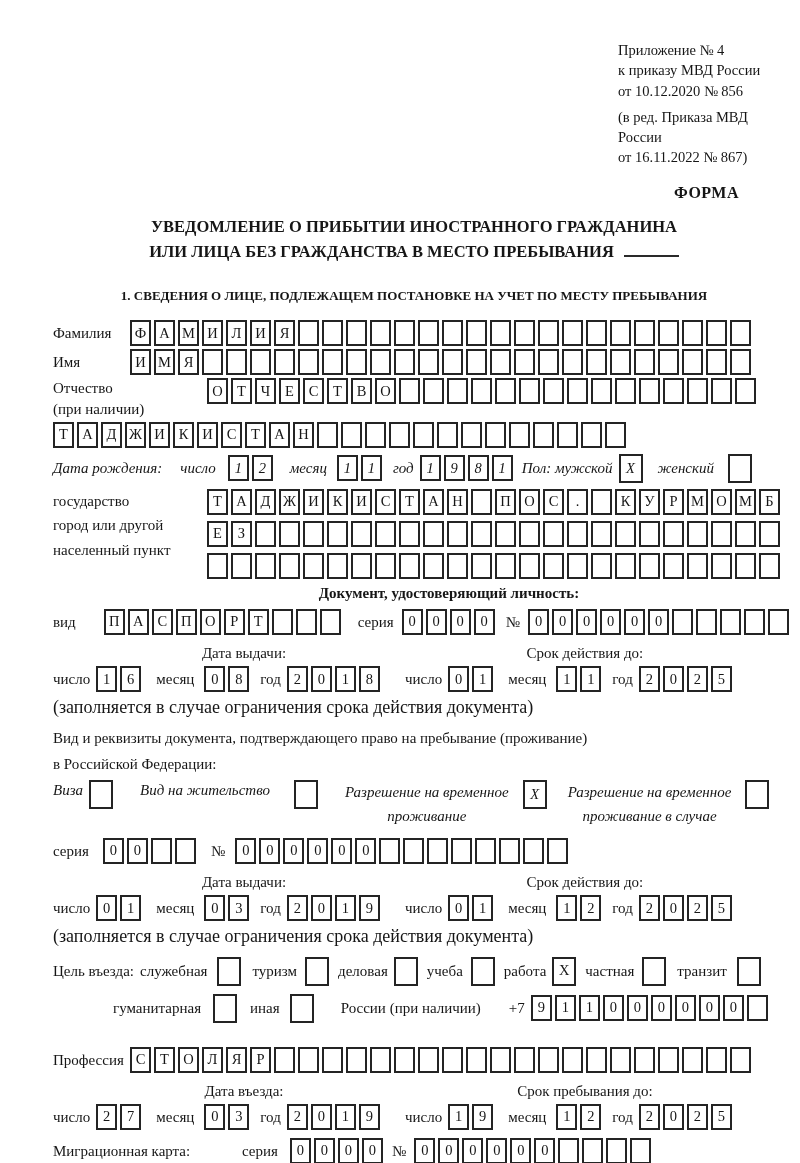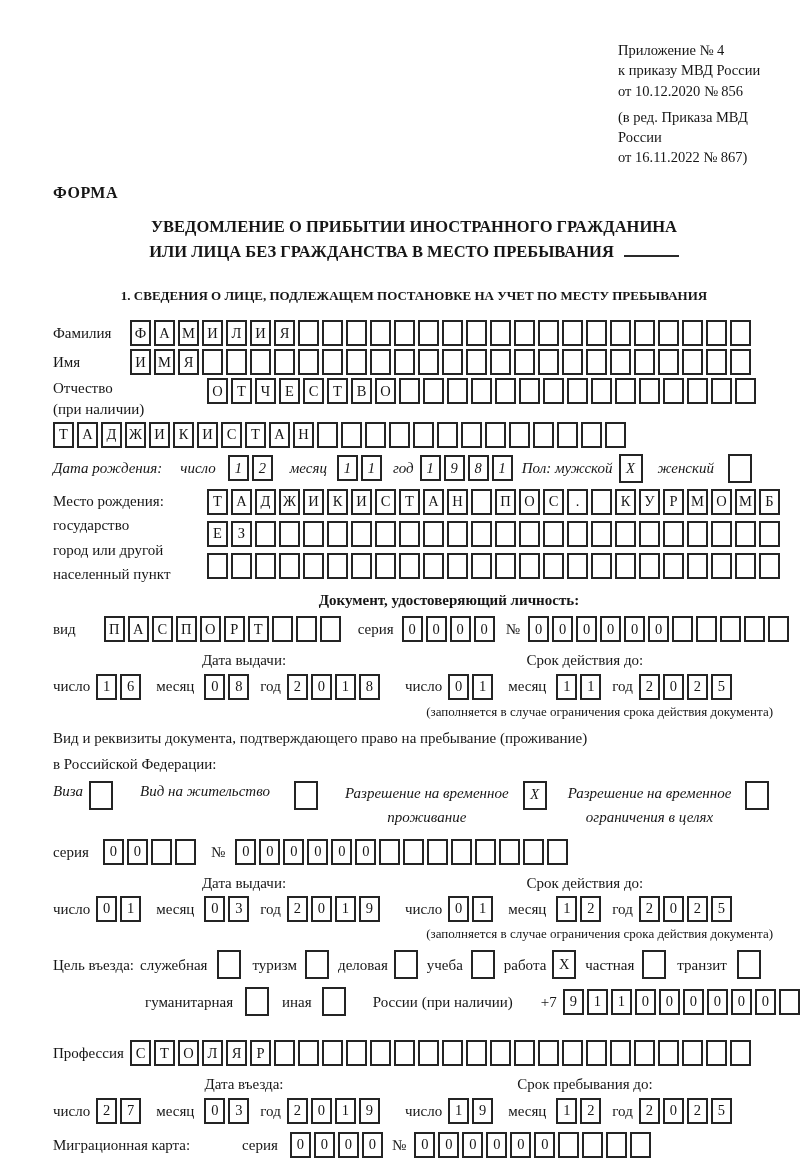--- a/index.html
+++ b/index.html
@@ -5,21 +5,21 @@
   html,body{margin:0;padding:0;background:#fff;}
   .page{
     width:800px;height:1163px;box-sizing:border-box;position:relative;
     background:#fff;color:#161616;overflow:hidden;
     font-family:"Liberation Serif","DejaVu Serif",serif;
     padding:40px 25px 0 53px;font-size:15px;line-height:1.35;
   }
   
   .annex{margin-left:565px;font-size:14.5px;line-height:1.4;}
   .annex .gap{height:6px;}
-  .forma{font-weight:bold;margin:14px 36px 0 0;font-size:16px;letter-spacing:.5px;}
+  .forma{font-weight:bold;text-align:right;margin:14px 36px 0 0;font-size:16px;letter-spacing:.5px;}
   .title{font-weight:bold;text-align:center;font-size:16.5px;line-height:1.5;margin-top:12px;}
   .uline{display:inline-block;width:55px;border-bottom:2px solid #2a2a2a;margin-left:10px;vertical-align:baseline;}
   .sec{font-weight:bold;font-size:13px;margin-top:22px;text-align:center;}
   
   .frm{margin-top:16px;}
   .row{display:flex;align-items:center;margin-bottom:3px;}
   .row.top{align-items:flex-start;}
   .lbl{flex:none;white-space:nowrap;}
   .cells{display:flex;flex:none;}
   .cell{
@@ -32,21 +32,21 @@
   .w77{width:77px;}.w154{width:154px;}.w130{width:130px;}.w165{width:165px;}
   .ml6{margin-left:6px;}.ml8{margin-left:8px;}.ml10{margin-left:10px;}.ml12{margin-left:12px;}
   .ml14{margin-left:14px;}.ml18{margin-left:18px;}.ml24{margin-left:24px;}.ml28{margin-left:28px;}
   .mb6{margin-bottom:6px;}
   .dochead{font-weight:bold;text-align:center;margin:4px 0 6px 70px;}
   .dates{display:flex;margin-top:8px;}
   .dcol{display:flex;flex-direction:column;}
   .dcol.left{width:352px;}
   .dhdr{text-align:center;margin-bottom:3px;padding-left:30px;}
   .dline{display:flex;align-items:center;}
-  .note{text-align:right;font-size:13px;margin:3px 2px 8px 0;}
+  .note{text-align:left;font-size:18px;margin:3px 2px 8px 0;}
   .para{margin:2px 0 6px 0;}
 </style>
 </head>
 <body>
 
 <div class="page">
 
   <div class="annex">
     <div>Приложение № 4</div>
     <div>к приказу МВД России</div>
@@ -216,21 +216,20 @@
           <span class="cell big">X</span>
         </span>
       <span class="lbl ml12">женский</span>
       <span class="cells ml14">
           <span class="cell big"></span>
         </span>
     </div>
 
     <div class="row top" style="margin-top:6px;">
       <div class="lbl w154 stack">
-        <div>Место рождения:</div>
         <div>государство</div>
         <div>город или другой</div>
         <div>населенный пункт</div>
       </div>
       <div>
         <div class="cells mb6">
             <span class="cell">Т</span>
             <span class="cell">А</span>
             <span class="cell">Д</span>
             <span class="cell">Ж</span>
@@ -411,21 +410,21 @@
         </span>
       <div class="ctr ml24">
         <div>Разрешение на временное</div>
         <div>проживание</div>
       </div>
       <span class="cells ml14">
           <span class="cell big">X</span>
         </span>
       <div class="ctr ml18">
         <div>Разрешение на временное</div>
-        <div>ограничения в целях</div>
+        <div>проживание в случае</div>
       </div>
       <span class="cells ml14">
           <span class="cell big"></span>
         </span>
     </div>
 
     <div class="row" style="margin-top:10px;">
       <span class="lbl">серия</span>
       <span class="cells ml14">
           <span class="cell">0</span>
@@ -525,21 +524,21 @@
       <span class="lbl ml6">частная</span>
       <span class="cells ml8">
           <span class="cell big"></span>
         </span>
       <span class="lbl ml8">транзит</span>
       <span class="cells ml10">
           <span class="cell big"></span>
         </span>
     </div>
 
-    <div class="row" style="margin-top:8px;margin-left:92px;">
+    <div class="row" style="margin-top:8px;margin-left:60px;">
       <span class="lbl">гуманитарная</span>
       <span class="cells ml12">
           <span class="cell big"></span>
         </span>
       <span class="lbl ml10">иная</span>
       <span class="cells ml10">
           <span class="cell big"></span>
         </span>
       <span class="lbl ml24">России (при наличии)</span>
       <span class="lbl ml28">+7</span>

